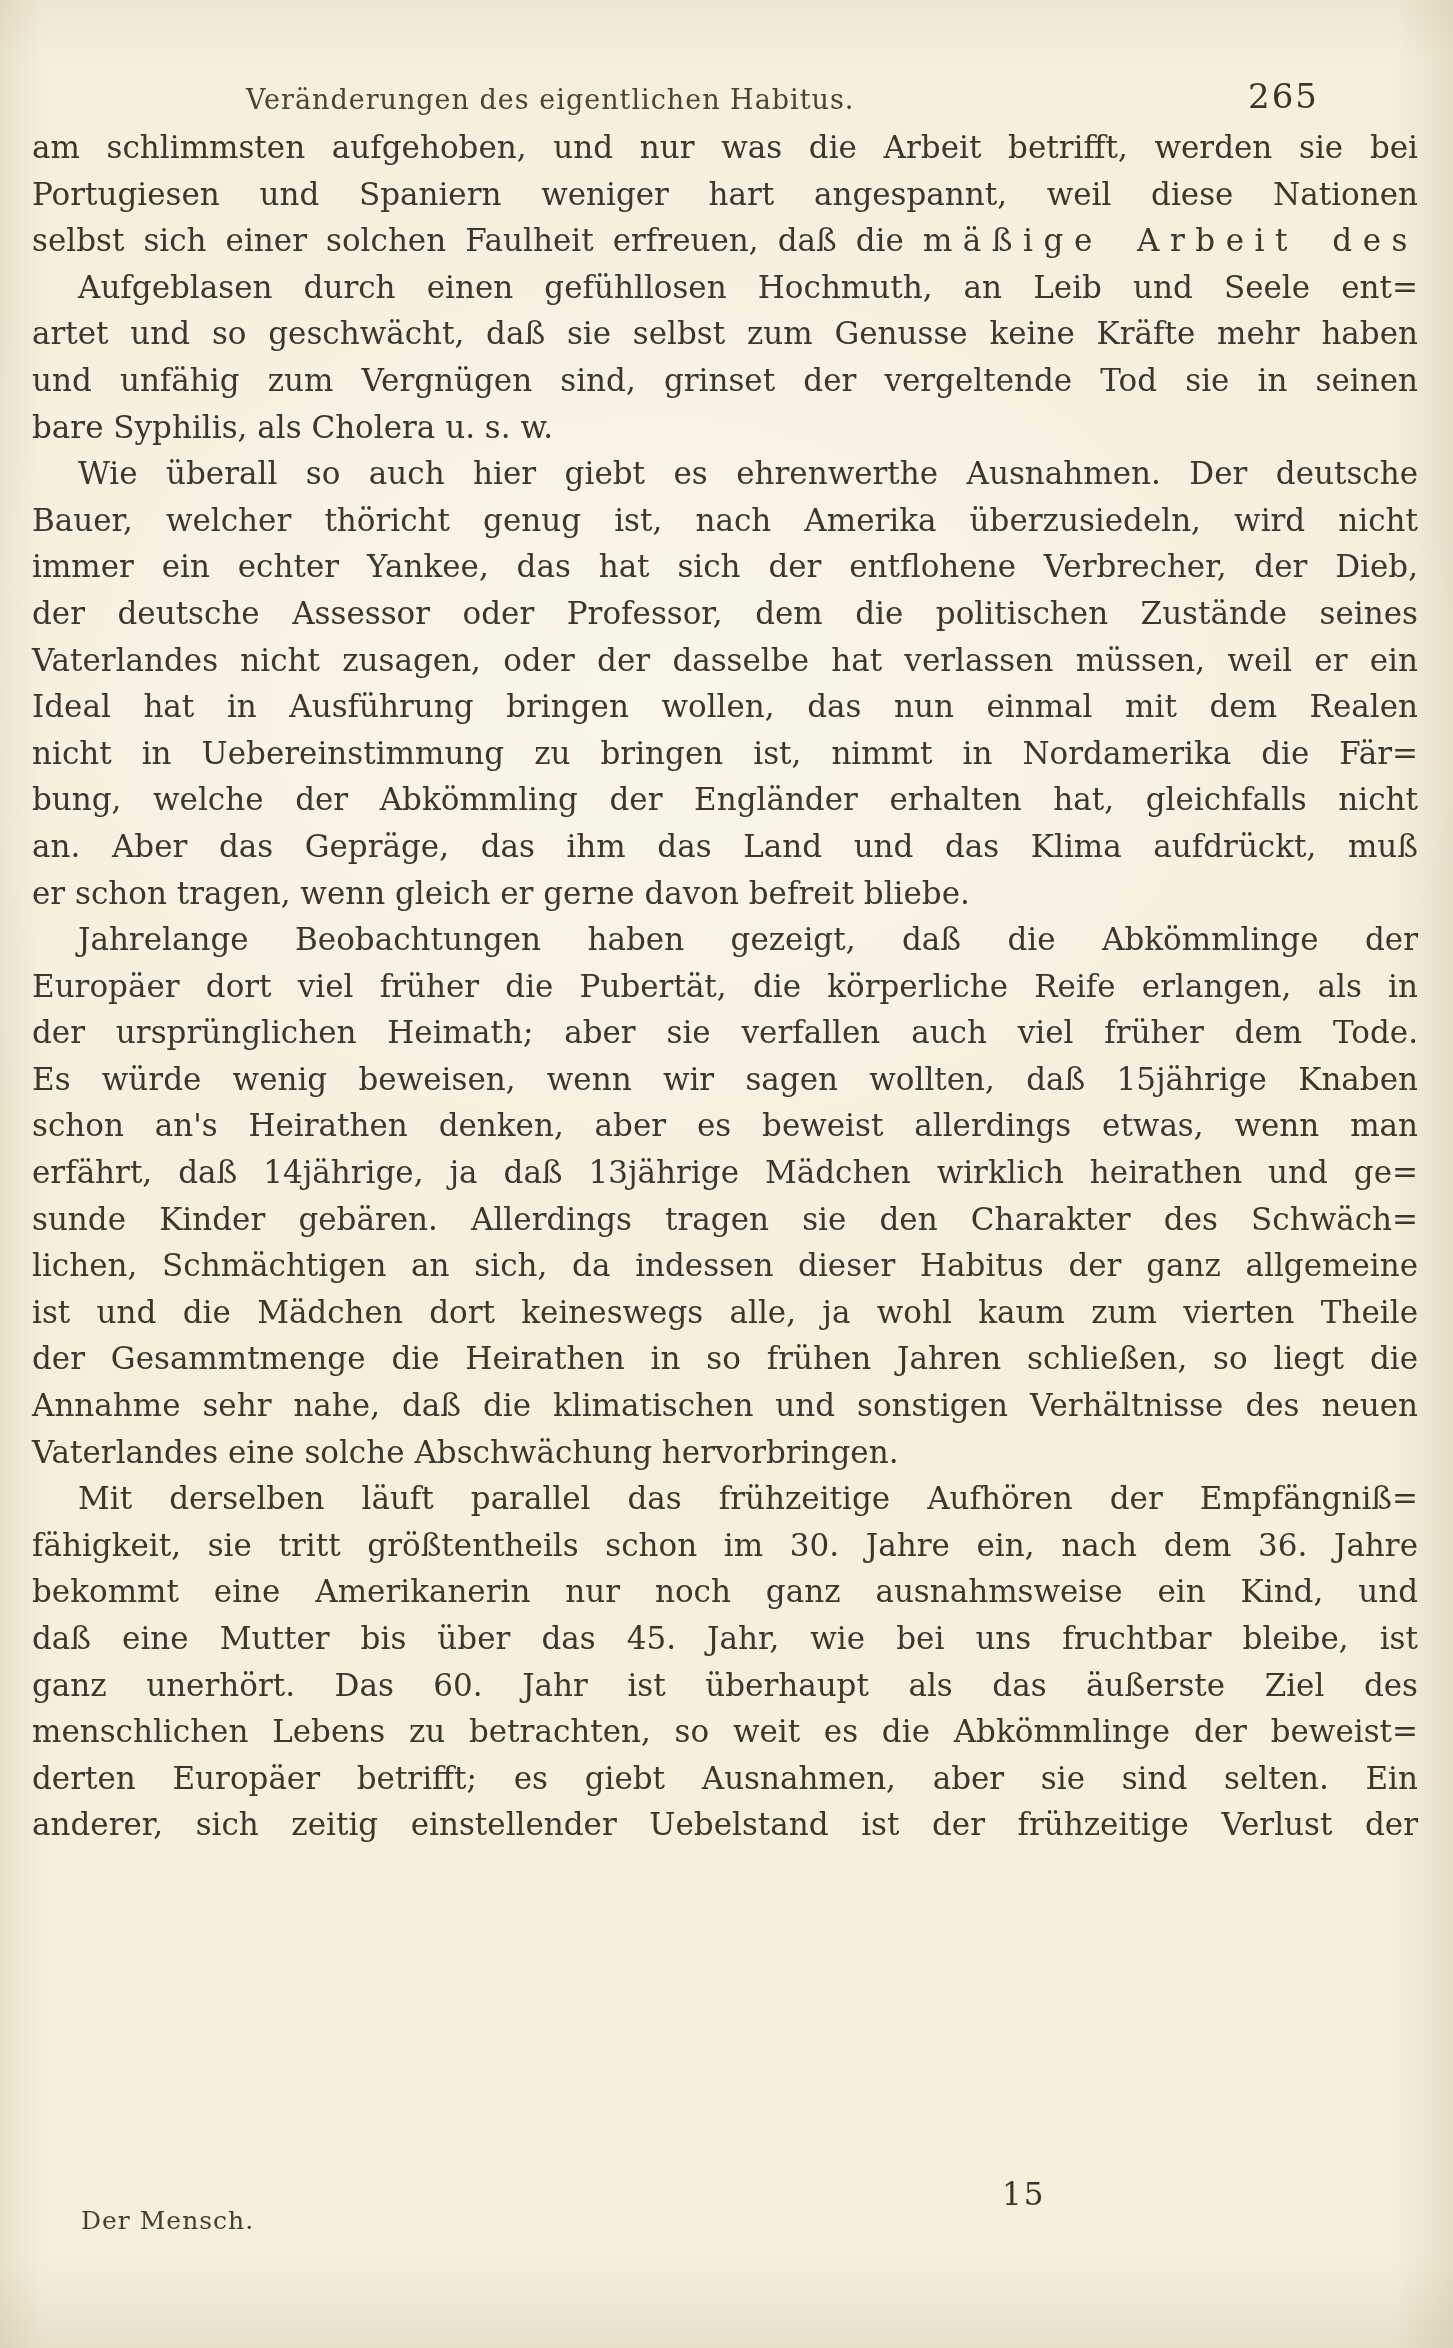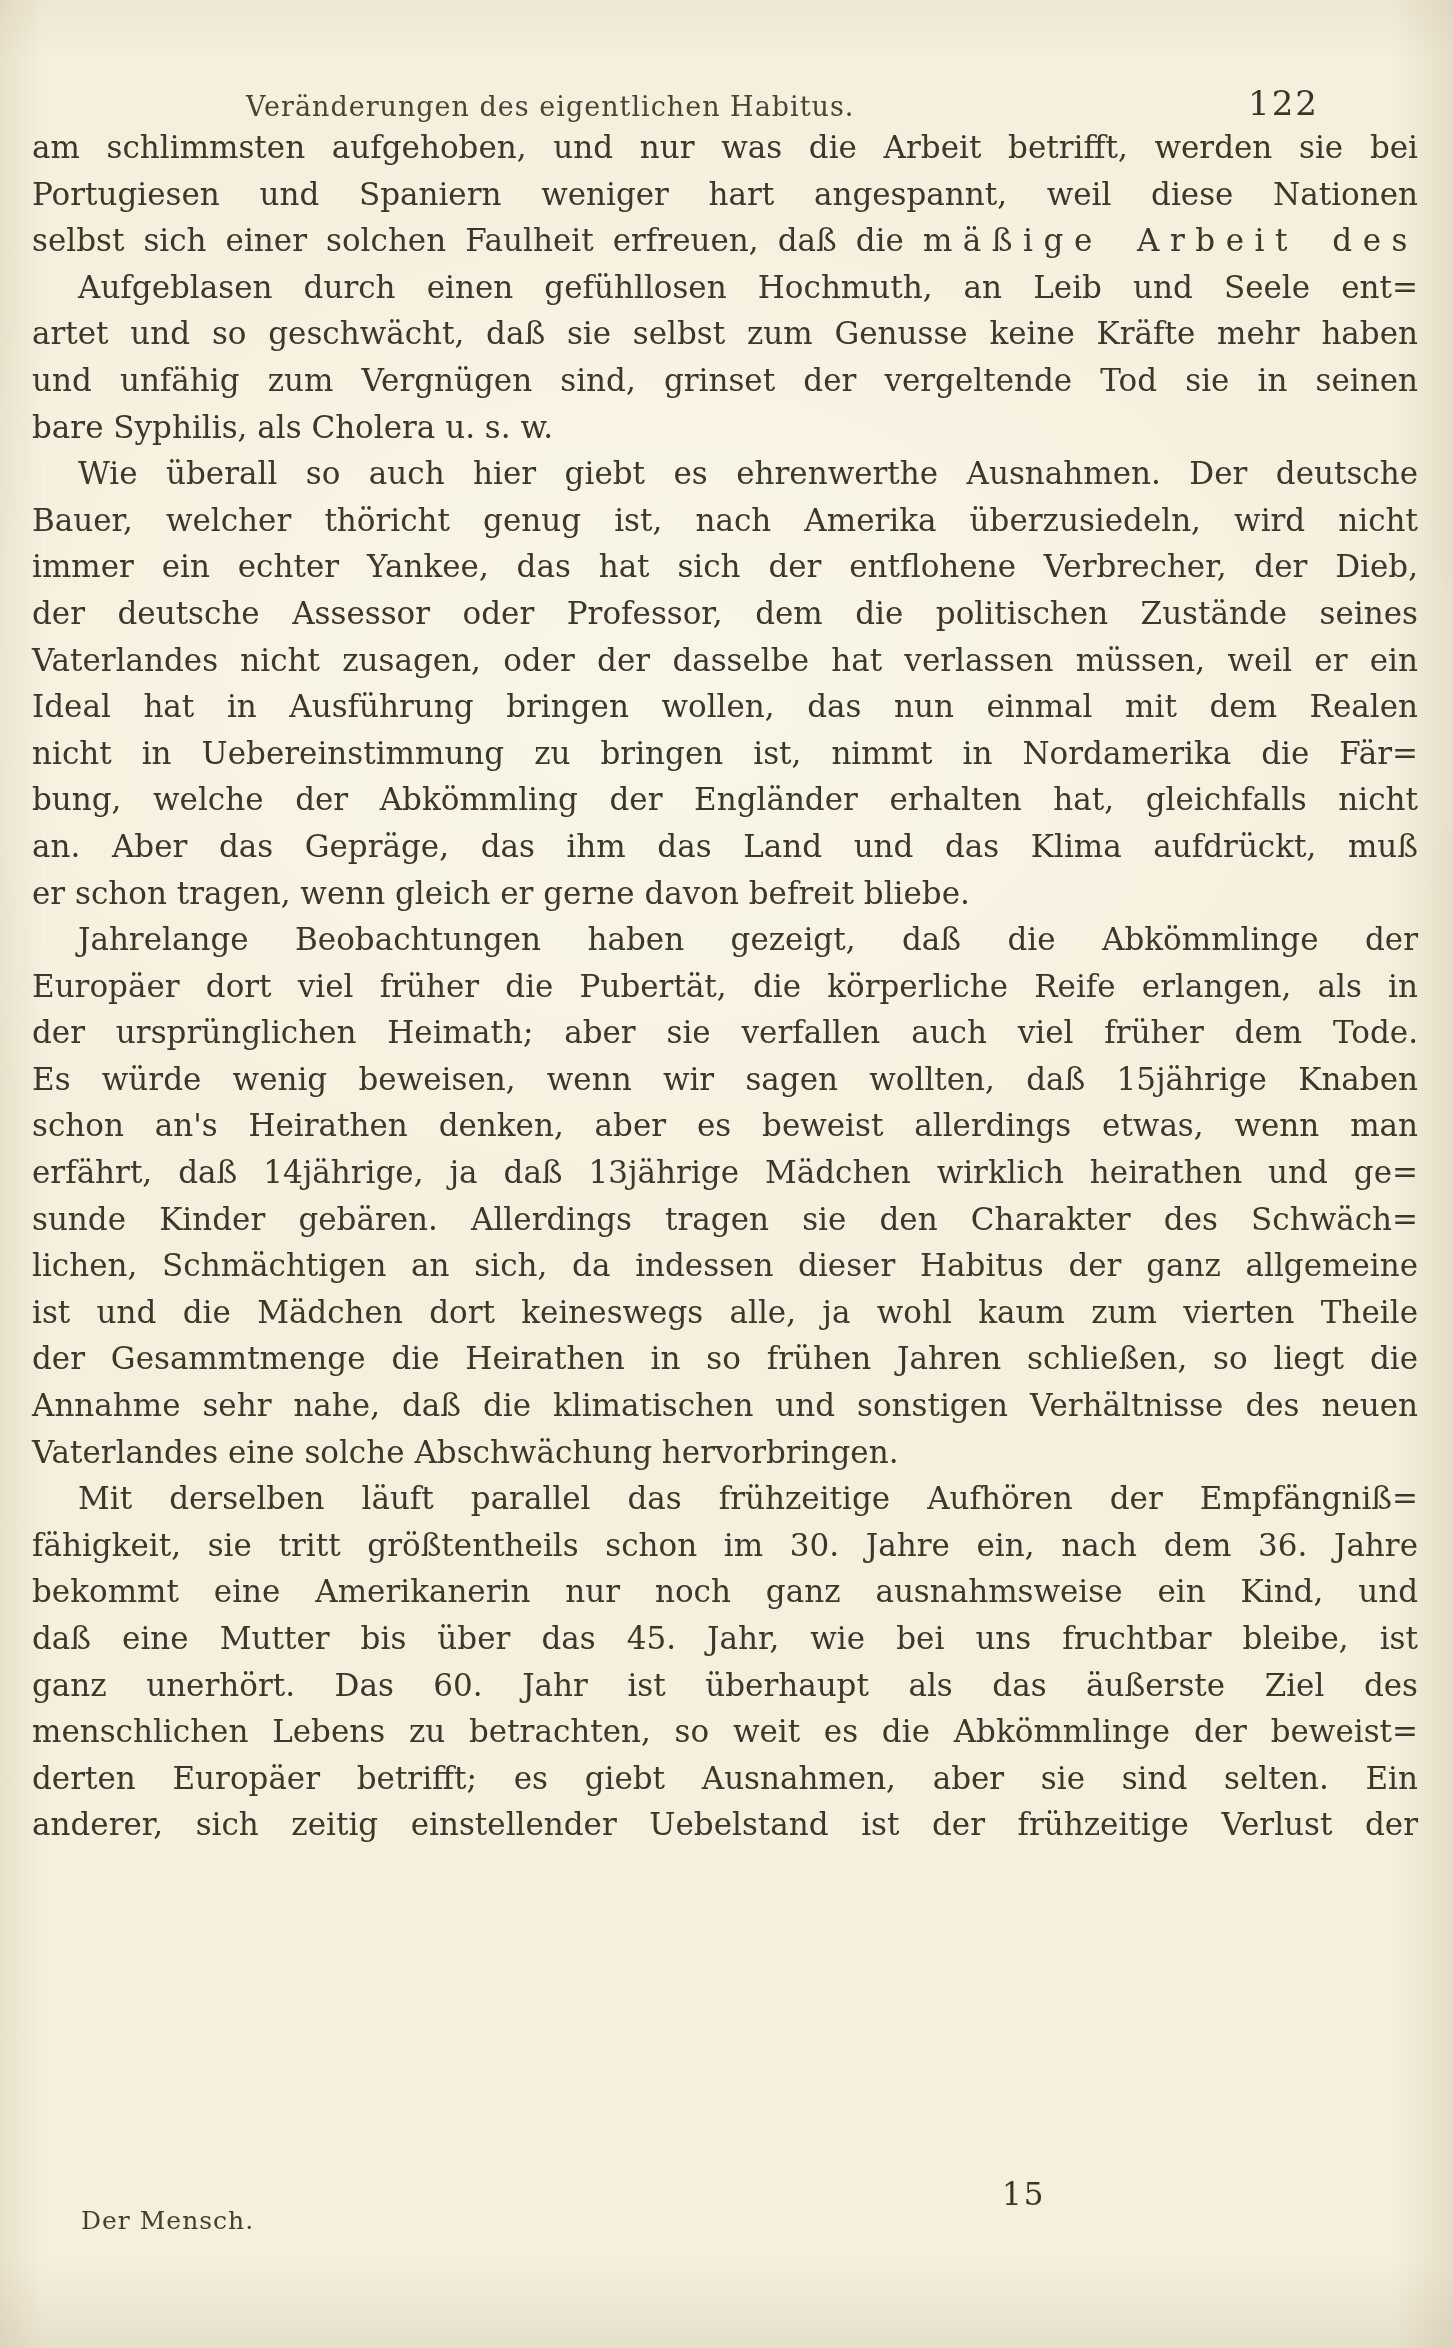--- a/index.html
+++ b/index.html
@@ -9,21 +9,21 @@
     overflow:hidden;
     font-family:"DejaVu Serif","Liberation Serif",serif;
     background-color:#f5efdc;
     background-image:
       radial-gradient(ellipse 1200px 900px at 45% 30%, rgba(255,253,242,.55), rgba(255,253,242,0) 70%),
       linear-gradient(90deg, rgba(120,100,60,.10) 0px, rgba(120,100,60,0) 45px),
       linear-gradient(270deg, rgba(120,100,60,.12) 0px, rgba(120,100,60,0) 60px),
       linear-gradient(0deg, rgba(110,90,55,.10) 0px, rgba(110,90,55,0) 90px),
       linear-gradient(180deg, rgba(110,90,55,.06) 0px, rgba(110,90,55,0) 60px);
   }
-  .header{position:absolute;top:83px;left:0;right:0;height:56px;}
+  .header{position:absolute;top:76px;left:0;right:0;height:56px;}
   .running-title{
     position:absolute;left:246px;top:8px;
     font-size:27px;color:#4a4234;letter-spacing:1px;
     white-space:nowrap;
   }
   .page-number{
     position:absolute;right:134px;top:0px;
     font-size:34px;color:#3b342a;letter-spacing:2px;
   }
   .textblock{
@@ -45,21 +45,21 @@
   .footer-sheet{
     position:absolute;left:1002px;top:2176px;
     font-size:31px;color:#3b342a;letter-spacing:2px;
   }
 </style>
 </head>
 <body>
 
 <div class="header">
   <div class="running-title">Veränderungen des eigentlichen Habitus.</div>
-  <div class="page-number">122</div>
+  <div class="page-number">265</div>
 </div>
 
 <div class="textblock">
     <div class="line">am schlimmsten aufgehoben, und nur was die Arbeit betrifft, werden sie bei</div>
     <div class="line">Portugiesen und Spaniern weniger hart angespannt, weil diese Nationen</div>
     <div class="line"><span>selbst sich einer solchen Faulheit erfreuen, daß die </span><span class="gesperrt">mäßige Arbeit des</span></div>
     <div class="line indent">Aufgeblasen durch einen gefühllosen Hochmuth, an Leib und Seele ent=</div>
     <div class="line">artet und so geschwächt, daß sie selbst zum Genusse keine Kräfte mehr haben</div>
     <div class="line">und unfähig zum Vergnügen sind, grinset der vergeltende Tod sie in seinen</div>
     <div class="line no-just">bare Syphilis, als Cholera u. s. w.</div>

